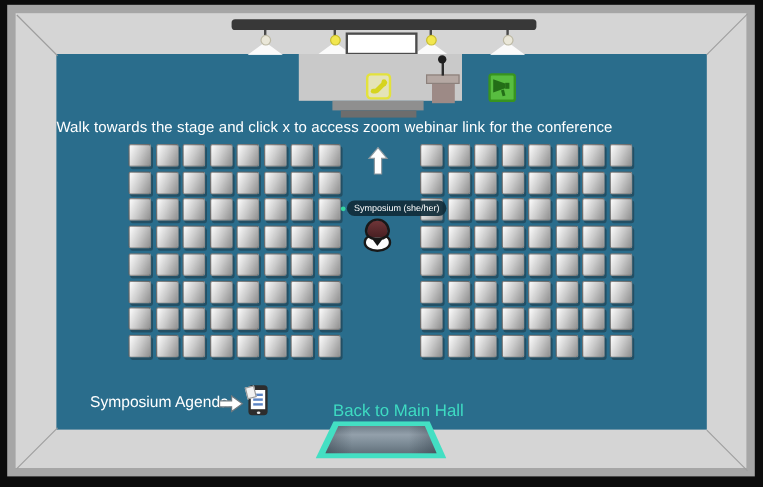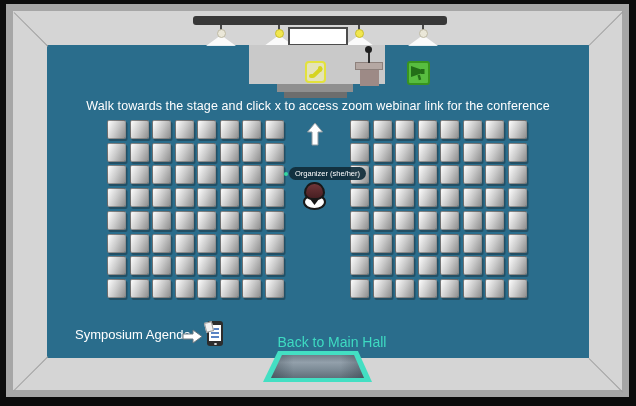--- a/index.html
+++ b/index.html
@@ -48,21 +48,21 @@
   .podium-board{left:355px;top:62px;width:28px;height:8px;background:#b5a8a3;border:1px solid #8d817c;box-sizing:border-box;}
   .podium-body{left:360px;top:70px;width:19px;height:16px;background:#9d8a86;}
   .mic-stem{left:368px;top:51px;width:2px;height:12px;background:#2c2c2c;}
   .mic-ball{left:365px;top:46px;width:7px;height:7px;border-radius:50%;background:#1e1e1e;}
 
   
   .mega-icon{left:407px;top:61px;width:23px;height:24px;background:#58bd40;
              border:2px solid #38941f;border-radius:3px;box-sizing:border-box;}
 
   
-  .instruction{left:47px;top:99px;width:542px;text-align:center;color:#ffffff;
+  .instruction{left:47px;top:99px;width:542px;text-align:left;color:#ffffff;
                font-size:12.5px;letter-spacing:.1px;}
   .up-arrow{left:306px;top:122px;}
   .agenda-label{left:75px;top:327px;color:#ffffff;font-size:13px;}
   .right-arrow{left:182px;top:329px;}
   .back-label{left:252px;top:334px;width:160px;text-align:center;color:#3edbc2;font-size:14px;}
 
   
   .seat-block{width:176px;height:182px;}
   .block-left{left:107px;top:120px;}
   .block-right{left:350px;top:120px;}
@@ -289,21 +289,21 @@
     <div class="seat" style="left: 22.5px; top: 158.9px;"></div>
     <div class="seat" style="left: 45px; top: 158.9px;"></div>
     <div class="seat" style="left: 67.5px; top: 158.9px;"></div>
     <div class="seat" style="left: 90px; top: 158.9px;"></div>
     <div class="seat" style="left: 112.5px; top: 158.9px;"></div>
     <div class="seat" style="left: 135px; top: 158.9px;"></div>
     <div class="seat" style="left: 157.5px; top: 158.9px;"></div>
   </div>
 
 <div class="abs status-dot"></div>
-<div class="abs name-tag">Organizer (she/her)</div>
+<div class="abs name-tag">Symposium (she/her)</div>
 <div class="abs avatar-body"></div>
 <div class="abs avatar-notch"></div>
 <div class="abs avatar-hat"></div>
 
 <div class="abs agenda-label">Symposium Agenda</div>
 <div class="abs right-arrow">
   <svg width="22" height="15" viewBox="0 0 22 15">
     <polygon points="1,5 11,5 11,1 20,7.5 11,14 11,10 1,10" fill="#ffffff" stroke="#6f7a80" stroke-width="1"></polygon>
   </svg>
 </div>

